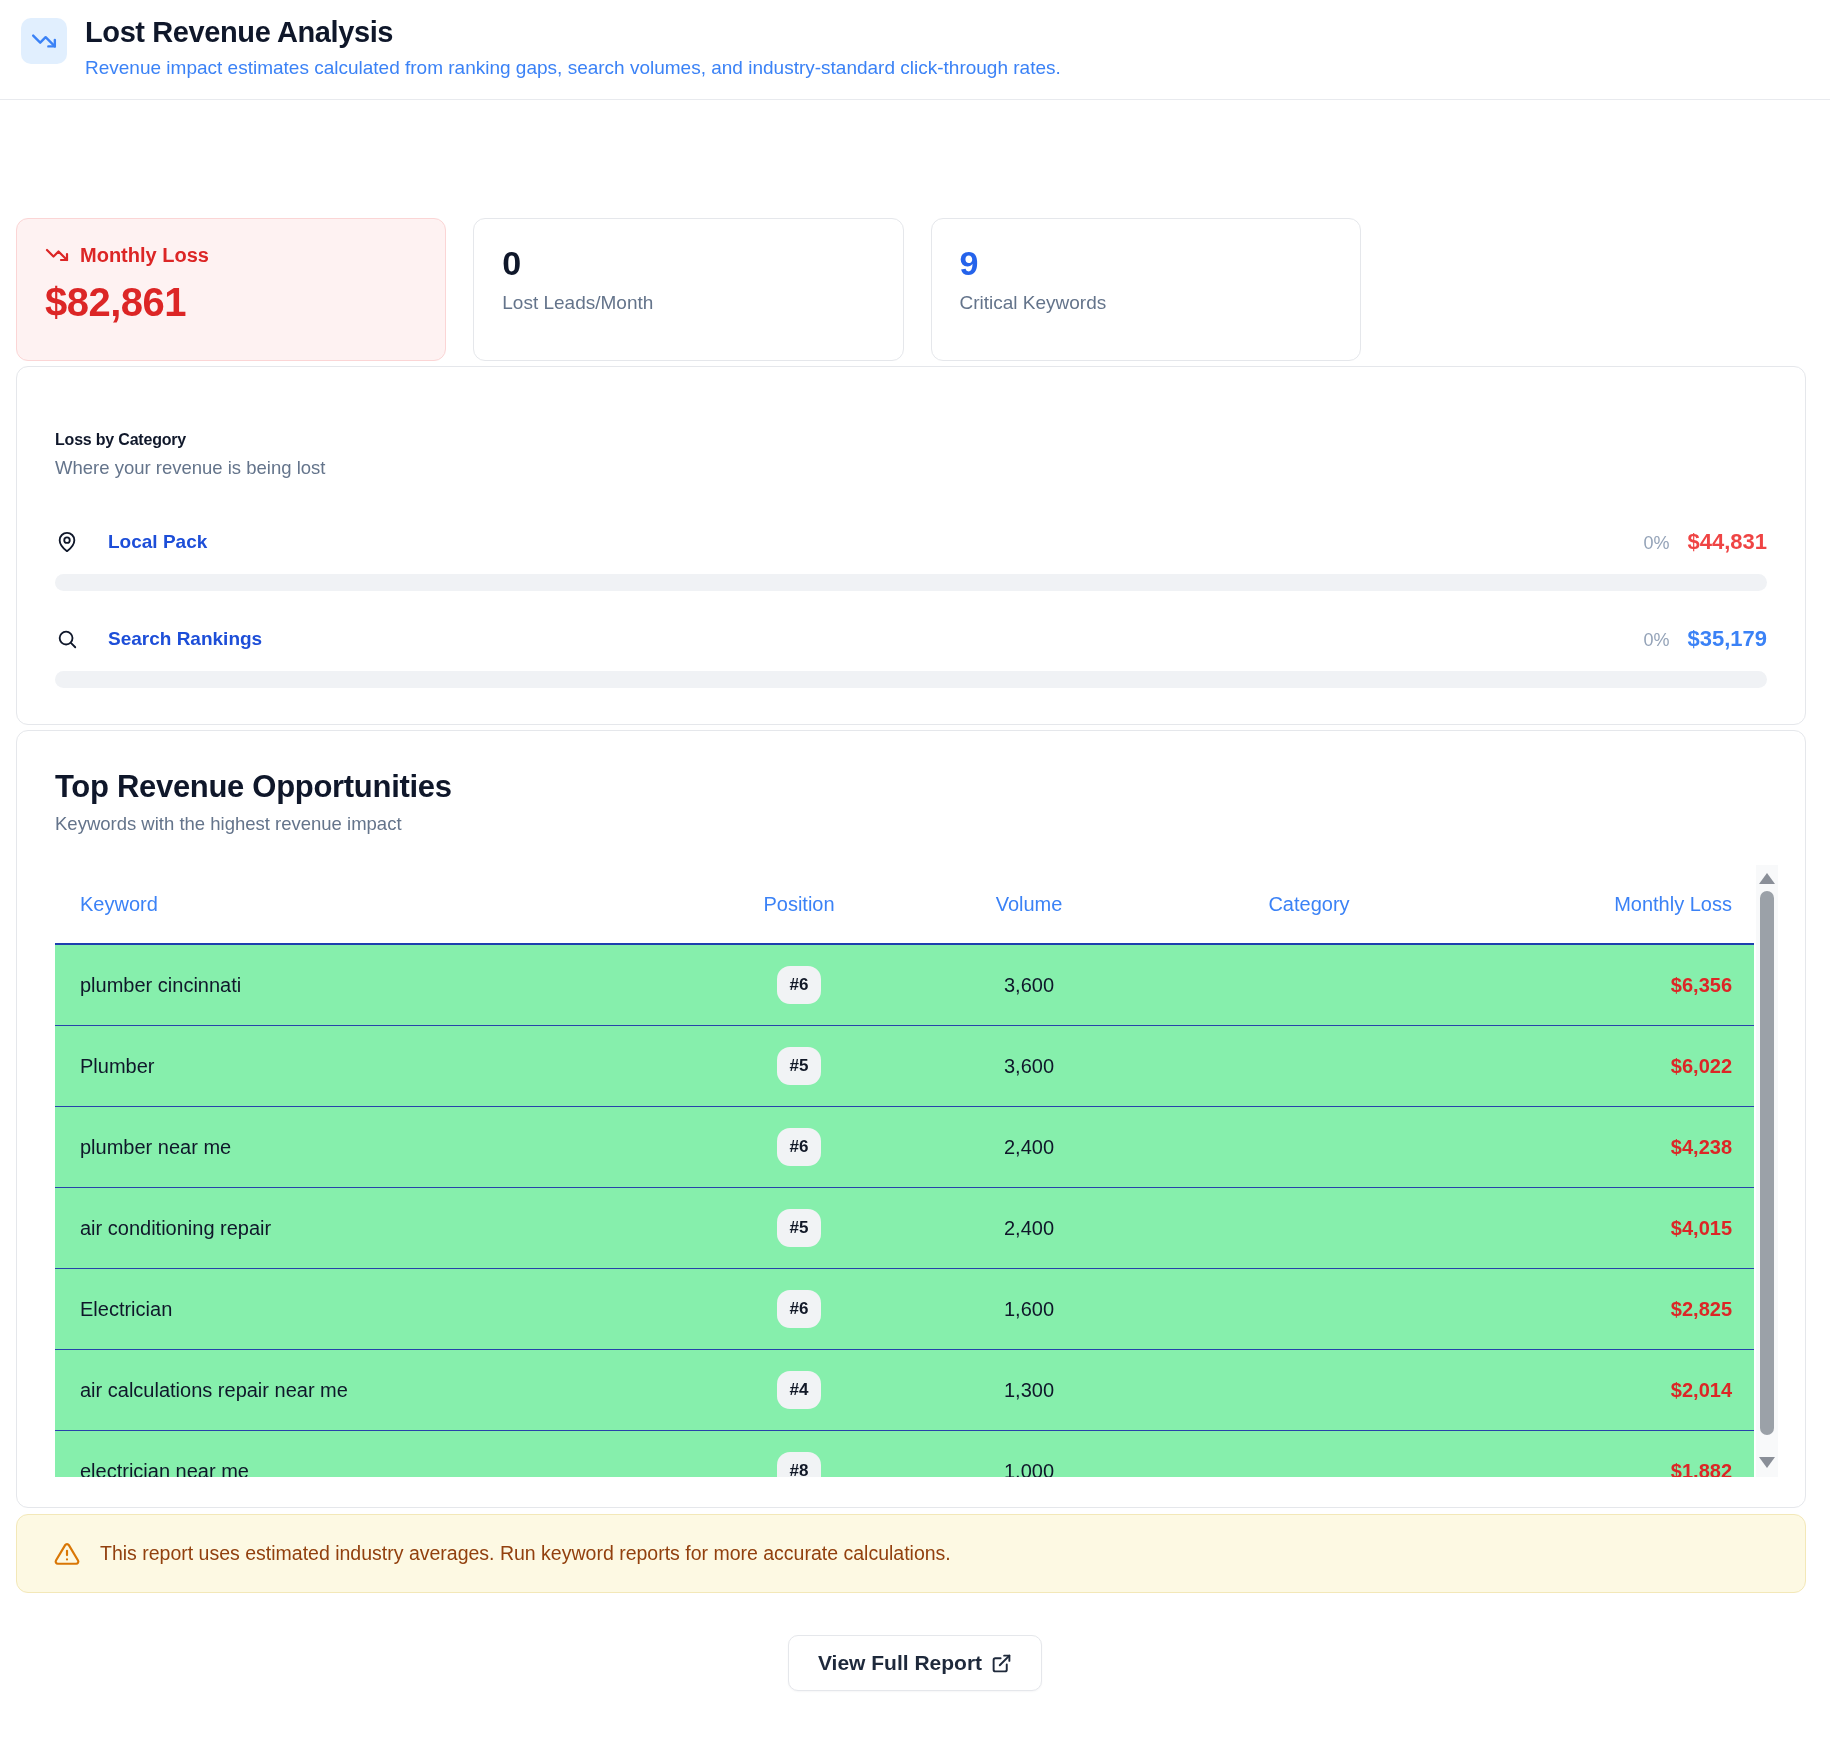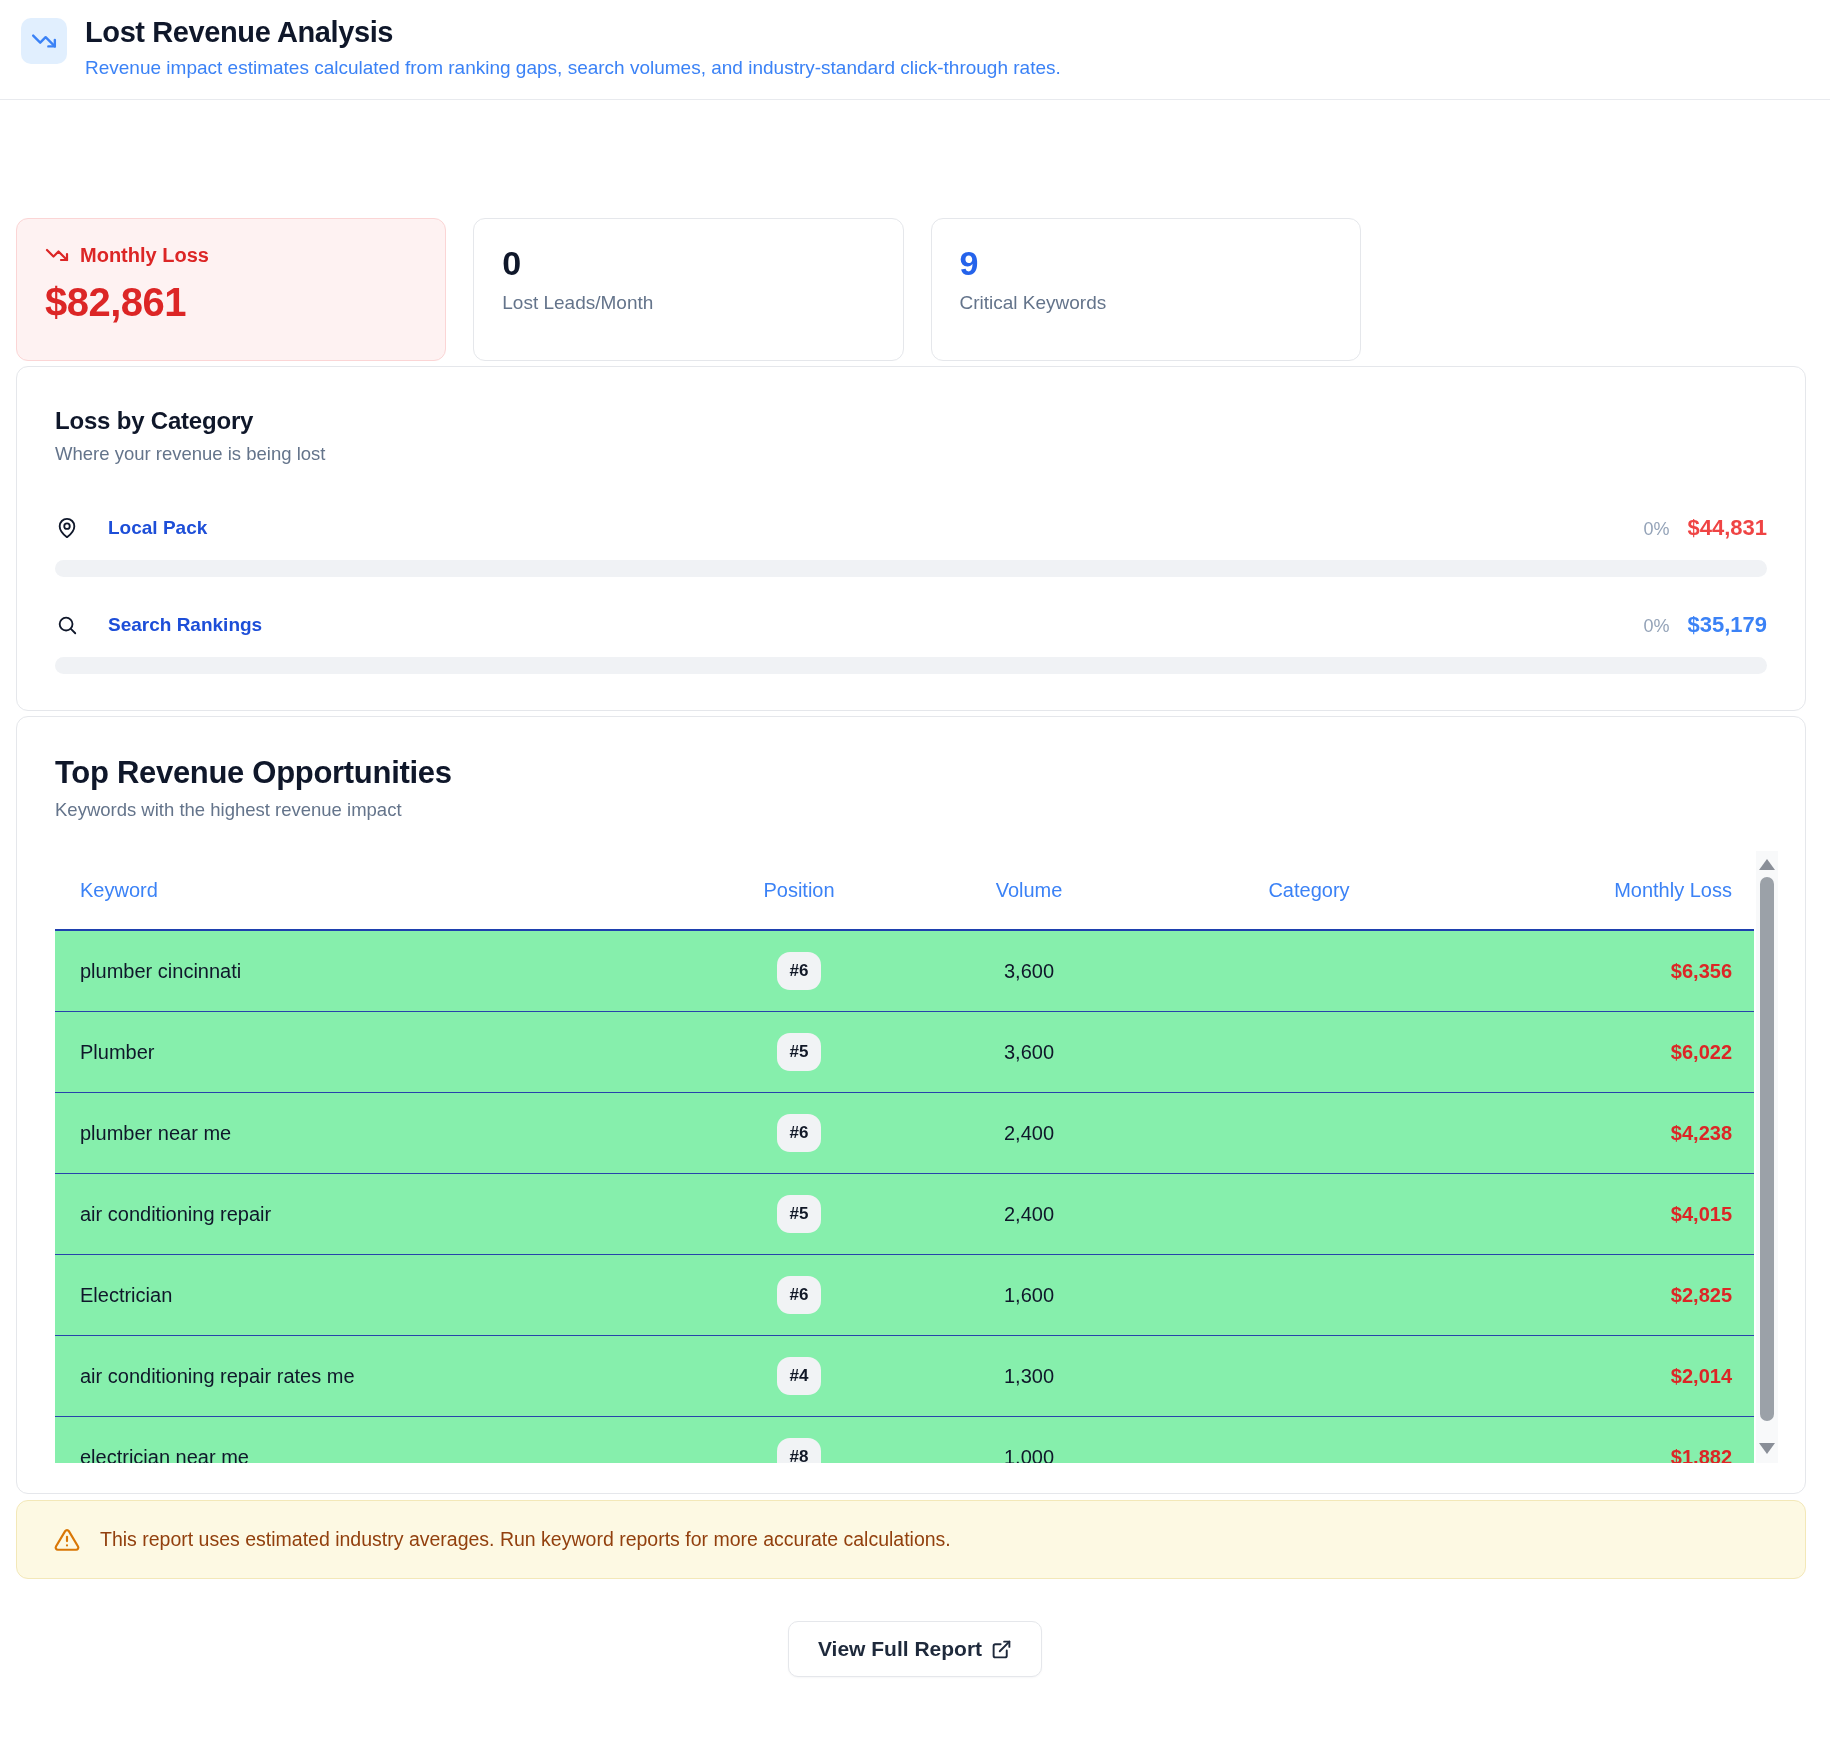--- a/index.html
+++ b/index.html
@@ -38,21 +38,21 @@
   .stat-label-row { display:flex; align-items:center; gap:11px; color:#dc2626; font-size:20px; font-weight:600; }
   .stat-big   { font-size:40px; font-weight:800; color:#dc2626; letter-spacing:-0.5px; margin-top:13px; }
   .stat-value { font-size:34px; font-weight:700; letter-spacing:-0.5px; line-height:1.1; }
   .stat-sub   { font-size:19px; color:#64748b; margin-top:9px; }
 
   
   .card {
     background:#fff; border:1px solid #e5e7eb; border-radius:12px;
     margin:5px 24px 0 16px;
   }
-  .section-title { font-size:24px; font-weight:700; letter-spacing:-0.2px; }
+  .section-title { font-size:16px; font-weight:700; letter-spacing:-0.2px;margin-top:24px; }
   .section-sub   { font-size:18.5px; color:#64748b; margin-top:8px; }
 
   
   .loss-card { padding:40px 38px 36px 38px; }
   .cat-row { display:flex; align-items:center; }
   .cat-row.first { margin-top:50px; }
   .cat-row.second { margin-top:35px; }
   .cat-icon { width:24px; height:24px; display:flex; align-items:center; justify-content:center; }
   .cat-label { font-size:19px; font-weight:700; margin-left:29px; color:#1d4ed8; }
   .cat-right { margin-left:auto; display:flex; align-items:baseline; gap:18px; }
@@ -239,21 +239,21 @@
 
   <div class="t-grid t-row">
     <div class="c-kw">Electrician</div>
     <div class="c-pos"><span class="pos-badge">#6</span></div>
     <div class="c-vol">1,600</div>
     <div class="c-cat"></div>
     <div class="c-loss" style="color: rgb(220, 38, 38);">$2,825</div>
   </div>
 
   <div class="t-grid t-row">
-    <div class="c-kw">air conditioning repair rates me</div>
+    <div class="c-kw">air calculations repair near me</div>
     <div class="c-pos"><span class="pos-badge">#4</span></div>
     <div class="c-vol">1,300</div>
     <div class="c-cat"></div>
     <div class="c-loss" style="color: rgb(220, 38, 38);">$2,014</div>
   </div>
 
   <div class="t-grid t-row">
     <div class="c-kw">electrician near me</div>
     <div class="c-pos"><span class="pos-badge">#8</span></div>
     <div class="c-vol">1,000</div>

